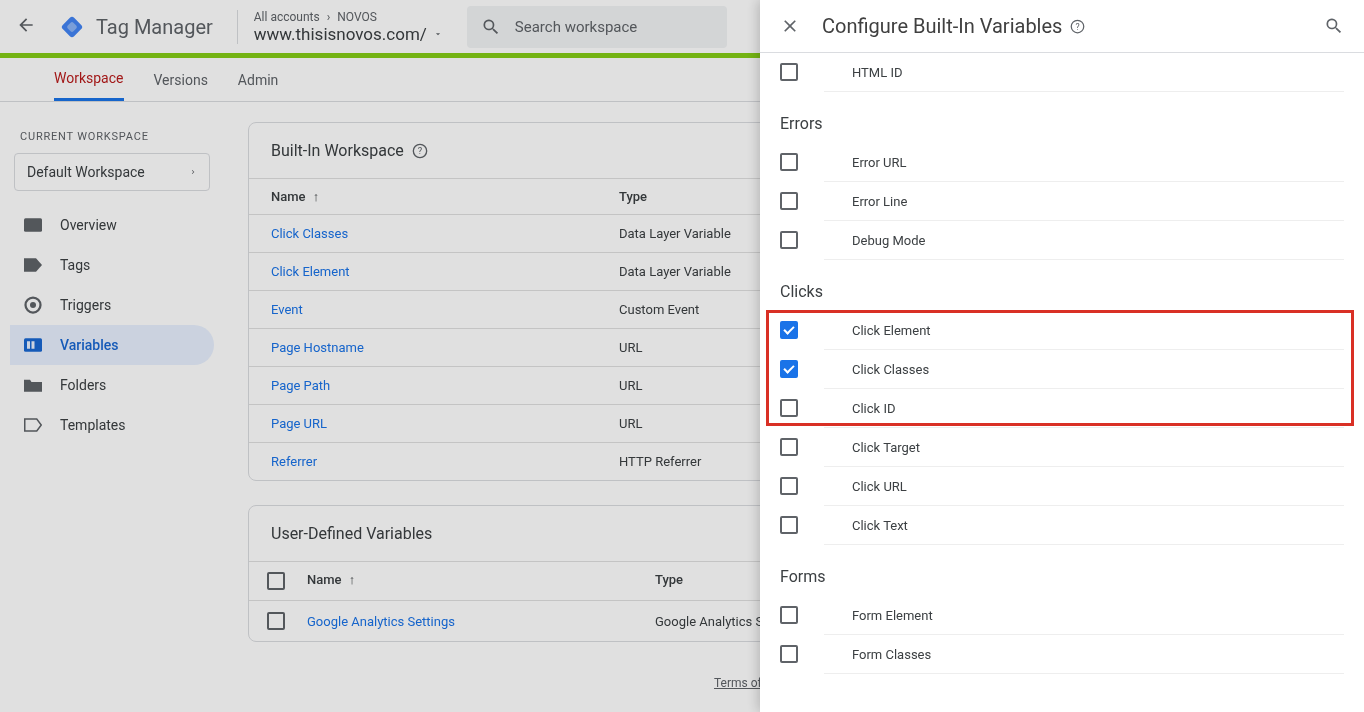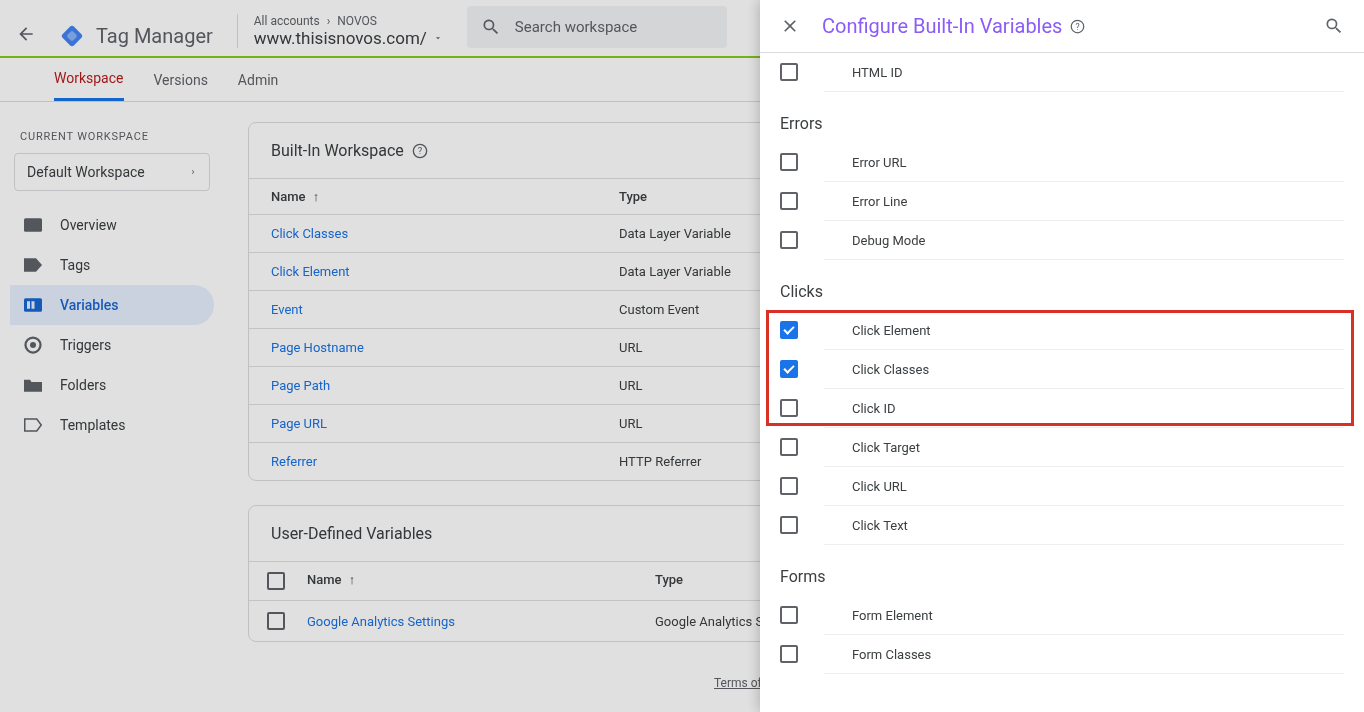--- a/index.html
+++ b/index.html
@@ -1,19 +1,19 @@
 <!DOCTYPE html>
 <html><head>
 <meta charset="utf-8">
 <style>
 * { box-sizing: border-box; margin: 0; padding: 0; font-family: Roboto, Arial, sans-serif; }
 body { background: #fff; color: #3c4043; position: relative; width: 1364px; height: 712px; overflow: hidden; }
 
 
-.header { display: flex; align-items: flex-end; height: 58px; border-bottom: 2px solid #84cc16; padding: 8px 16px; }
+.header { display: flex; align-items: center; height: 58px; border-bottom: 5px solid #84cc16; padding: 0 16px; }
 .back-arrow { width: 24px; height: 24px; cursor: pointer; margin-right: 20px; color: #5f6368; }
 .logo { width: 24px; height: 24px; margin-right: 12px; }
 .app-title { font-size: 20px; color: #5f6368; margin-right: 24px; }
 .account-block { border-left: 1px solid #dadce0; padding-left: 16px; margin-right: 24px; }
 .breadcrumb-line { font-size: 12px; color: #5f6368; }
 .breadcrumb-line .chev { margin: 0 4px; }
 .container-line { display: flex; align-items: center; font-size: 17px; color: #3c4043; }
 .container-line .dropdown-arrow { margin-left: 6px; }
 .search-box { display: flex; align-items: center; background: #f1f3f4; border-radius: 4px; padding: 0 14px; height: 42px; width: 260px; }
 .search-box svg { margin-right: 14px; }
@@ -50,21 +50,21 @@
 .footer-links { text-align: center; font-size: 12px; color: #5f6368; padding: 10px 0; }
 .footer-links a { color: #5f6368; text-decoration: underline; margin: 0 4px; }
 
 
 .dim { position: absolute; top: 0; left: 0; right: 0; bottom: 0; background: rgba(0,0,0,0.12); }
 
 
 .panel { position: absolute; top: 0; right: 0; width: 604px; height: 712px; background: #fff; box-shadow: -2px 0 12px rgba(0,0,0,0.2); display: flex; flex-direction: column; }
 .panel-head { display: flex; align-items: center; padding: 14px 20px; border-bottom: 1px solid #dadce0; }
 .panel-head .close { cursor: pointer; color: #5f6368; margin-right: 22px; }
-.panel-title { font-size: 20px; color: #8b5cf6; flex: 1; display: flex; align-items: center; }
+.panel-title { font-size: 20px; color: #404040; flex: 1; display: flex; align-items: center; }
 .panel-title .help { margin-left: 8px; font-size: 15px; }
 .panel-body { flex: 1; overflow-y: auto; padding: 0 20px 20px; }
 .var-row { display: flex; align-items: center; padding: 10px 0; border-bottom: 1px solid #eee; margin-left: 44px; gap: 30px; }
 .var-row .cb { width: 18px; height: 18px; border: 2px solid #5f6368; border-radius: 2px; margin-right: 24px; cursor: pointer; flex-shrink: 0; margin-left: -44px; display: flex; align-items: center; justify-content: center; }
 .var-row .cb.checked { background: #1a73e8; border-color: #1a73e8; }
 .var-row .cb.checked::after { content: ""; display: block; width: 4px; height: 8px; border: solid #fff; border-width: 0 2px 2px 0; transform: rotate(45deg); margin-top: -2px; }
 .var-row .vlabel { font-size: 13px; color: #3c4043; }
 .section-title { font-size: 16px; color: #3c4043; margin: 22px 0 10px; }
 .highlight-box { position: absolute; border: 3px solid #d93025; pointer-events: none; }
 
@@ -135,38 +135,38 @@
       <span>Overview</span>
     </div>
     <div class="sidebar-item">
       <span class="ic">
           <svg width="18" height="14" viewBox="0 0 24 18">
             <path fill="currentColor" d="M0 0h16l8 9-8 9H0z"></path>
           </svg>
         </span>
       <span>Tags</span>
     </div>
+    <div class="sidebar-item">
+      <span class="ic">
+          <svg width="18" height="18" viewBox="0 0 24 24">
+            <circle cx="12" cy="12" r="10" fill="none" stroke="currentColor" stroke-width="3"></circle>
+            <circle cx="12" cy="12" r="4" fill="currentColor"></circle>
+          </svg>
+        </span>
+      <span>Triggers</span>
+    </div>
     <div class="sidebar-item sel">
       <span class="ic">
           <svg width="18" height="14" viewBox="0 0 24 18">
             <rect width="24" height="18" rx="2" fill="currentColor"></rect>
             <rect x="4" y="4" width="4" height="10" fill="#e8f0fe"></rect>
             <rect x="10" y="4" width="4" height="10" fill="#e8f0fe"></rect>
           </svg>
         </span>
       <span>Variables</span>
-    </div>
-    <div class="sidebar-item">
-      <span class="ic">
-          <svg width="18" height="18" viewBox="0 0 24 24">
-            <circle cx="12" cy="12" r="10" fill="none" stroke="currentColor" stroke-width="3"></circle>
-            <circle cx="12" cy="12" r="4" fill="currentColor"></circle>
-          </svg>
-        </span>
-      <span>Triggers</span>
     </div>
     <div class="sidebar-item">
       <span class="ic">
           <svg width="18" height="14" viewBox="0 0 24 18">
             <path fill="currentColor" d="M0 2h8l2 3h14v13H0z"></path>
           </svg>
         </span>
       <span>Folders</span>
     </div>
     <div class="sidebar-item">

